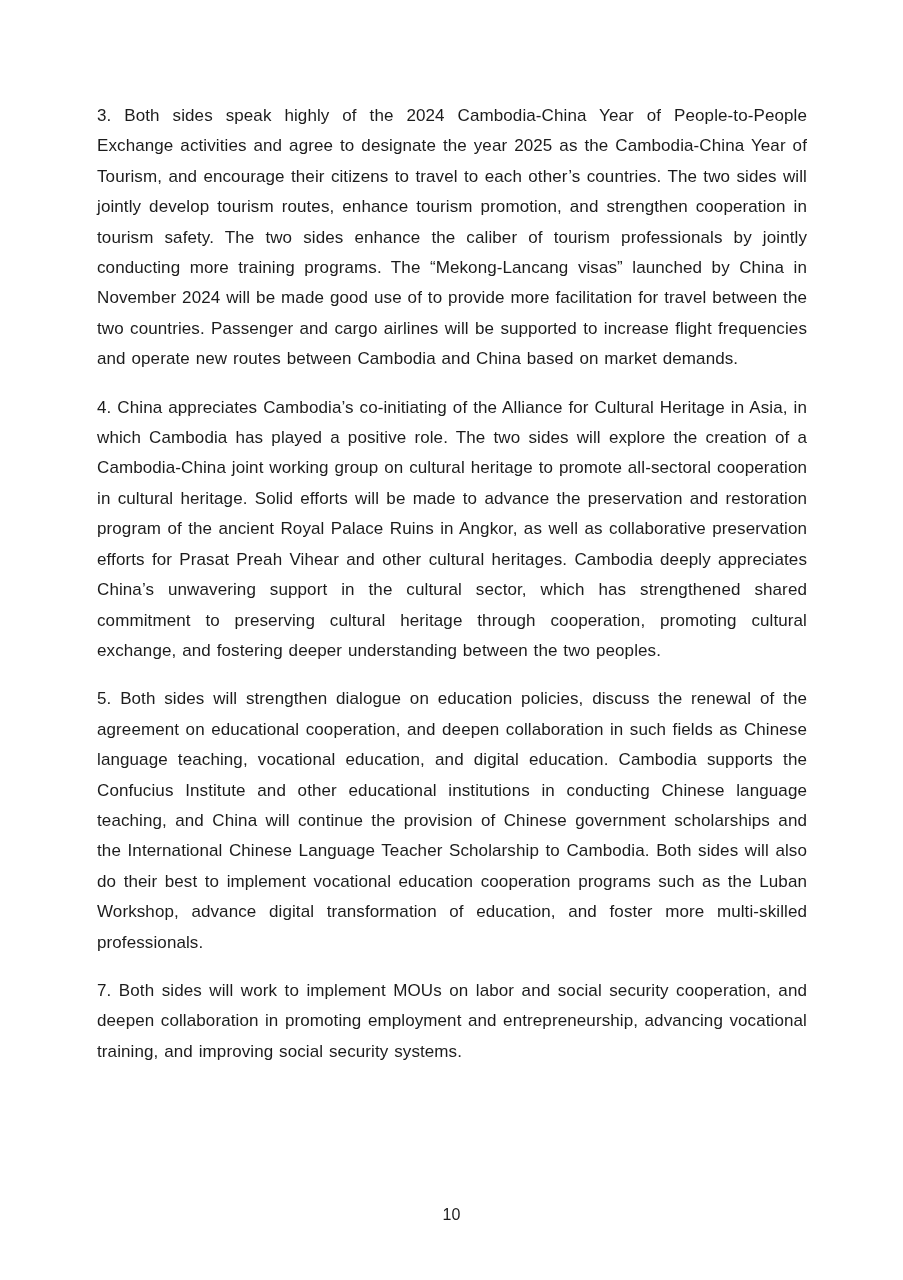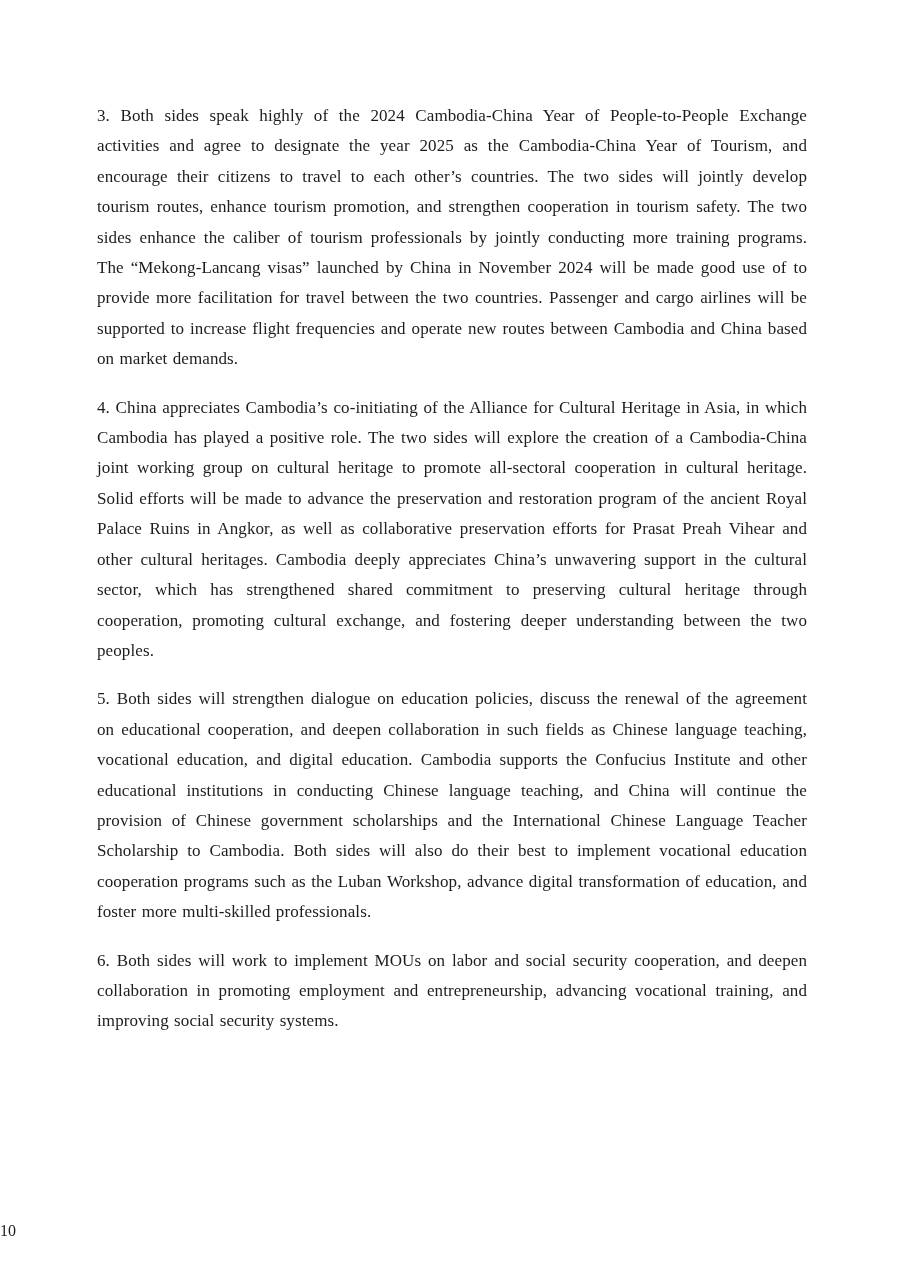--- a/index.html
+++ b/index.html
@@ -5,21 +5,21 @@
   html, body {
     margin: 0;
     padding: 0;
     background: #ffffff;
   }
   .page {
     position: relative;
     width: 903px;
     height: 1280px;
     background: #ffffff;
-    font-family: Liberation Serif, serif;
+    font-family: Liberation Sans, sans-serif;
     color: #1c1c1c;
     overflow: hidden;
     box-sizing: border-box;
   }
   .text-block {
     position: absolute;
     top: 101px;
     left: 97px;
     width: 710px;
   }
@@ -28,31 +28,32 @@
     font-size: 17px;
     line-height: 30.4px;
     text-align: justify;
     text-justify: inter-word;
     letter-spacing: 0.1px;
     word-spacing: 1px;
     color: #1c1c1c;
   }
   .page-number {
     position: absolute;
-    bottom: 40px;
+    bottom: 56px;
     left: 0;
     width: 100%;
+    text-align: center;
     font-size: 16px;
     color: #1c1c1c;
   }
 </style>
 </head>
 <body>
 
 <div class="page">
   <div class="text-block">
     <p>3. Both sides speak highly of the 2024 Cambodia-China Year of People-to-People Exchange activities and agree to designate the year 2025 as the Cambodia-China Year of Tourism, and encourage their citizens to travel to each other’s countries. The two sides will jointly develop tourism routes, enhance tourism promotion, and strengthen cooperation in tourism safety. The two sides enhance the caliber of tourism professionals by jointly conducting more training programs. The “Mekong-Lancang visas” launched by China in November 2024 will be made good use of to provide more facilitation for travel between the two countries. Passenger and cargo airlines will be supported to increase flight frequencies and operate new routes between Cambodia and China based on market demands.</p>
     <p>4. China appreciates Cambodia’s co-initiating of the Alliance for Cultural Heritage in Asia, in which Cambodia has played a positive role. The two sides will explore the creation of a Cambodia-China joint working group on cultural heritage to promote all-sectoral cooperation in cultural heritage. Solid efforts will be made to advance the preservation and restoration program of the ancient Royal Palace Ruins in Angkor, as well as collaborative preservation efforts for Prasat Preah Vihear and other cultural heritages. Cambodia deeply appreciates China’s unwavering support in the cultural sector, which has strengthened shared commitment to preserving cultural heritage through cooperation, promoting cultural exchange, and fostering deeper understanding between the two peoples.</p>
     <p>5. Both sides will strengthen dialogue on education policies, discuss the renewal of the agreement on educational cooperation, and deepen collaboration in such fields as Chinese language teaching, vocational education, and digital education. Cambodia supports the Confucius Institute and other educational institutions in conducting Chinese language teaching, and China will continue the provision of Chinese government scholarships and the International Chinese Language Teacher Scholarship to Cambodia. Both sides will also do their best to implement vocational education cooperation programs such as the Luban Workshop, advance digital transformation of education, and foster more multi-skilled professionals.</p>
-    <p>6. Both sides will work to implement MOUs on labor and social security cooperation, and deepen collaboration in promoting employment and entrepreneurship, advancing vocational training, and improving social security systems.</p>
+    <p>7. Both sides will work to implement MOUs on labor and social security cooperation, and deepen collaboration in promoting employment and entrepreneurship, advancing vocational training, and improving social security systems.</p>
   </div>
   <div class="page-number">10</div>
 </div>
 
 </body></html>

